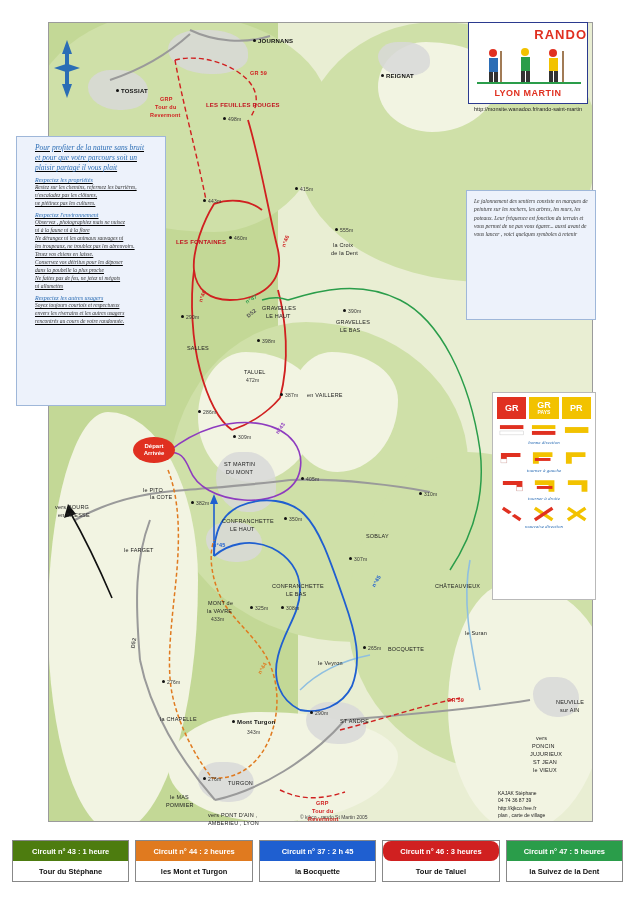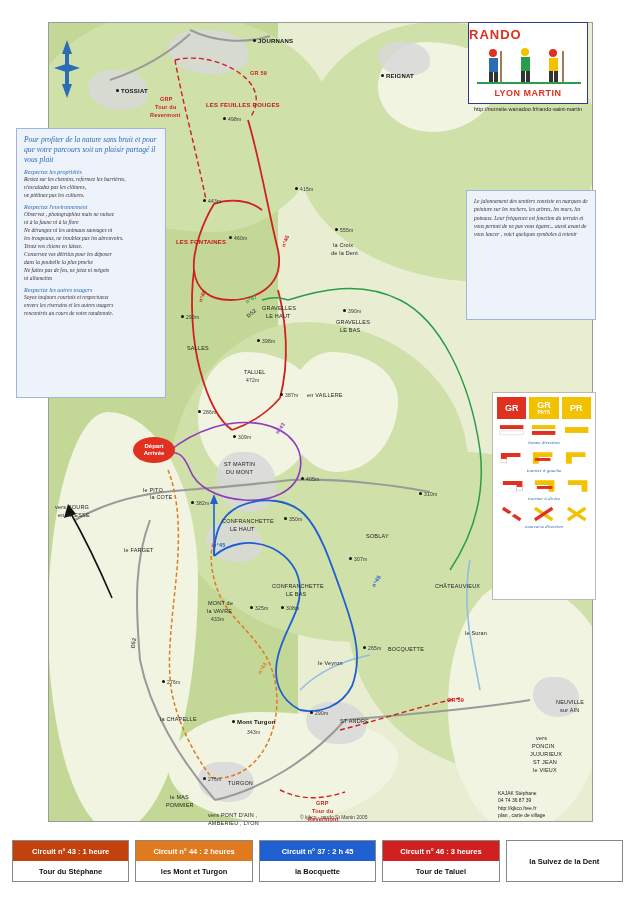--- a/index.html
+++ b/index.html
@@ -55,40 +55,40 @@
   .town-dot {
     position:absolute; width:3px; height:3px; background:#111; border-radius:50%;
   }
 
   
   .logo-box {
     position:absolute; left:468px; top:22px; width:120px; height:82px;
     background:#ffffff; border:1px solid #2b3a8f;
   }
   .logo-title {
-    position:absolute; top:4px; left:0; width:100%; text-align:left;
+    position:absolute; top:4px; left:0; width:100%; text-align:right;
     font-size:13px; font-weight:bold; color:#e03020; letter-spacing:1px;
   }
   .logo-sub {
     position:absolute; bottom:5px; left:0; width:100%; text-align:center;
     font-size:9px; font-weight:bold; color:#e03020; letter-spacing:.5px;
   }
   .logo-figs { position:absolute; left:8px; top:22px; width:104px; height:40px; }
   .logo-url {
     position:absolute; left:452px; top:106px; width:152px; text-align:center;
     font-size:5.5px; color:#222;
   }
 
   
   .panel {
     position:absolute;
     background:#edf2fb;
     border:1px solid #9fb7d9;
   }
-  .panel-left { left:16px; top:128px; width:150px; height:270px; padding:6px 7px; }
+  .panel-left { left:16px; top:136px; width:150px; height:270px; padding:6px 18px;text-decoration:underline; }
   .panel-right { left:466px; top:190px; width:130px; height:130px; padding:6px 7px; }
   .panel-head {
     font-family:"Liberation Serif", serif;
     font-style:italic; font-size:7.5px; color:#2b6db5; line-height:1.35;
     margin-bottom:4px;
   }
   .panel-sec {
     font-family:"Liberation Serif", serif;
     font-style:italic; font-size:6px; color:#2b6db5; margin-top:4px; margin-bottom:1px;
   }
@@ -149,24 +149,24 @@
   
   .bottom {
     position:absolute; left:0; top:833px; width:635px; height:56px;
     display:flex; gap:6px; padding:0 12px; align-items:center;
   }
   .circuit { flex:1; height:42px; border:1px solid #888; display:flex; flex-direction:column; }
   .circuit .top { flex:1; display:flex; align-items:center; justify-content:center;
     color:#fff; font-size:7.5px; font-weight:bold; }
   .circuit .bot { flex:1; display:flex; align-items:center; justify-content:center;
     background:#ffffff; color:#111; font-size:7.5px; font-weight:bold; }
-  .c43 { background:#c2410c; }
+  .c43 { background:#4d7c0f; }
   .c44 { background:#e07a1f; }
   .c45 { background:#1f5fd0; }
-  .c46 { background:#d02020; }
+  .c46 { background:#d02020;border-radius:8px; }
   .c47 { background:#2a9d4a; }
 
   
   .map-frame {
     position:absolute; left:48px; top:22px; width:545px; height:800px;
     border:1px solid #9b9b9b; pointer-events:none;
   }
 </style>
 </head>
 <body>
@@ -557,17 +557,18 @@
     </div>
     <div class="circuit">
       <div class="top c45">Circuit n° 37 : 2 h 45</div>
       <div class="bot">la Bocquette</div>
     </div>
     <div class="circuit">
       <div class="top c46">Circuit n° 46 : 3 heures</div>
       <div class="bot">Tour de Taluel</div>
     </div>
     <div class="circuit">
+      <div class="top c47">Circuit n° 47 : 5 heures</div>
       <div class="bot">la Suivez de la Dent</div>
     </div>
   </div>
 
 </div>
 
 </body></html>

